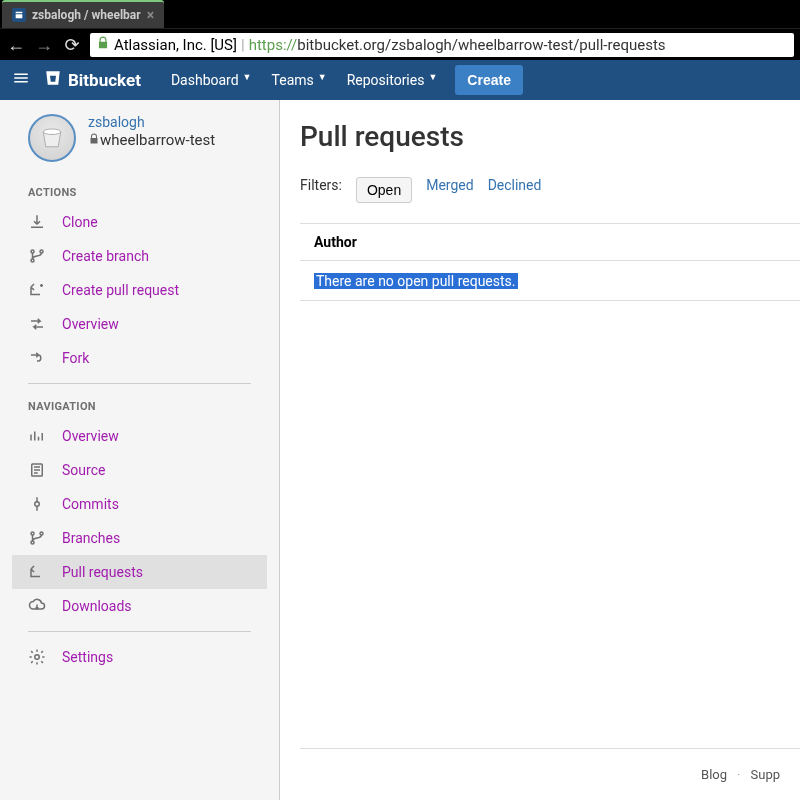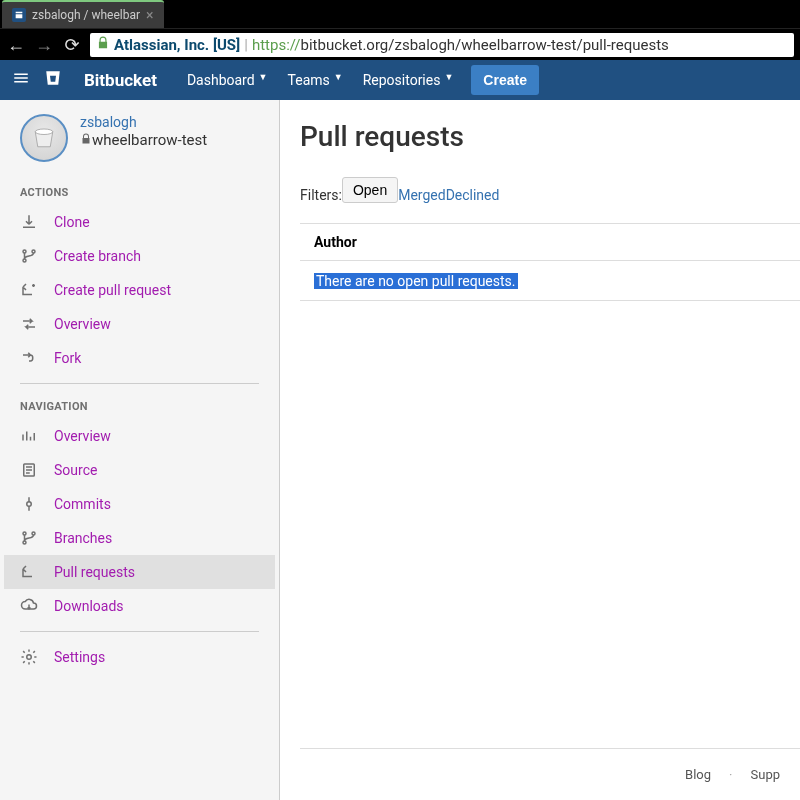--- a/index.html
+++ b/index.html
@@ -1,77 +1,77 @@
 <!DOCTYPE html>
 <html><head>
   <meta charset="utf-8">
   <style>
     * { margin: 0; padding: 0; box-sizing: border-box; }
     body { font-family: -apple-system, BlinkMacSystemFont, "Segoe UI", Roboto, Arial, sans-serif; background: #fff; }
     
     
     .browser-chrome { background: #000; height: 28px; display: flex; align-items: flex-end; }
-    .tab { background: #3b3b3b; color: #ccc; font-size: 12px; padding: 6px 10px; border-radius: 3px 3px 0 0; display: flex; align-items: center; gap: 6px; max-width: 200px; margin-left: 2px; border-top: 2px solid #7fc97f; }
+    .tab { background: #3b3b3b; color: #ccc; font-size: 12px; padding: 6px 10px; border-radius: 3px 3px 0 0; display: flex; align-items: center; gap: 6px; max-width: 200px; margin-left: 2px; border-top: 2px solid #7fc97f; font-weight: bold; }
     .tab-favicon { width: 14px; height: 14px; background: #205081; border-radius: 2px; display: flex; align-items: center; justify-content: center; }
     .tab-favicon svg { width: 10px; height: 10px; }
     .tab-title { white-space: nowrap; overflow: hidden; text-overflow: ellipsis; flex: 1; }
     .tab-close { color: #888; font-size: 14px; line-height: 1; }
     
     .toolbar { background: #000; height: 32px; display: flex; align-items: center; padding: 0 6px; gap: 8px; border-top: 1px solid #222; }
     .nav-btn { color: #888; font-size: 18px; width: 20px; text-align: center; }
     .nav-btn.active { color: #ddd; }
     
     .address-bar { flex: 1; background: #fff; height: 24px; display: flex; align-items: center; padding: 0 6px; font-size: 15px; border-radius: 2px; }
     .padlock { color: #5b9e4d; margin-right: 4px; }
-    .company { color: #0c4a6e; font-weight: bold; }
+    .company { color: #000000; }
     .url-proto { color: #5b9e4d; }
     .url-rest { color: #333; }
     
     
     .topnav { background: #205081; height: 40px; display: flex; align-items: center; padding: 0 12px; color: #fff; }
     .hamburger { margin-right: 14px; }
-    .brand { display: flex; align-items: center; gap: 22px; font-weight: bold; font-size: 17px; margin-right: 20px; }
+    .brand { display: flex; align-items: center; gap: 6px; font-weight: bold; font-size: 17px; margin-right: 20px; }
     .brand-icon { width: 18px; height: 18px; }
     .nav-item { color: #fff; font-size: 14px; padding: 0 10px; display: flex; align-items: flex-start; gap: 4px; }
     .nav-item .caret { font-size: 9px; }
     .create-btn { background: #3b7fc4; color: #fff; border: none; padding: 7px 12px; font-size: 14px; border-radius: 3px; margin-left: 8px; font-weight: bold; }
     
     
     .layout { display: flex; height: calc(100vh - 100px); }
-    .sidebar { width: 280px; background: #f5f5f5; border-right: 1px solid #ccc; padding: 14px 4px; }
+    .sidebar { width: 280px; background: #f5f5f5; border-right: 1px solid #ccc; padding: 14px 12px; }
     .content { flex: 1; padding: 20px 0 0 20px; display: flex; flex-direction: column; }
     
     
     .repo-header { display: flex; align-items: flex-start; gap: 12px; padding: 0 16px 16px 16px; }
     .repo-avatar { width: 48px; height: 48px; border-radius: 50%; background: radial-gradient(circle at 50% 35%, #e8e8e8 0%, #d0d0d0 100%); border: 2px solid #5a8fc4; display: flex; align-items: center; justify-content: center; font-size: 26px; }
     .repo-info { display: flex; flex-direction: column; gap: 1px; }
     .repo-owner { color: #3572b0; font-size: 14px; }
     .repo-name { color: #333; font-size: 15px; display: flex; align-items: center; gap: 0; }
     .repo-name .lock { color: #666; font-size: 13px; }
     
     
     .section-title { font-size: 11px; font-weight: bold; color: #707070; padding: 8px 16px 6px; letter-spacing: 0.3px; }
     .menu-item { display: flex; align-items: center; gap: 16px; padding: 8px 16px; color: #a21caf; font-size: 14px; cursor: pointer; }
     .menu-item.active { background: #e0e0e0; }
     .menu-icon { width: 18px; height: 18px; color: #707070; display: flex; align-items: center; justify-content: center; }
     .menu-icon svg { width: 18px; height: 18px; }
     .divider { height: 1px; background: #ccc; margin: 8px 16px; }
     
     
     h1 { font-size: 28px; font-weight: 500; color: #333; margin-bottom: 24px; }
-    .filters { display: flex; align-items: flex-end; font-size: 14px; margin-bottom: 20px; }
+    .filters { display: flex; align-items: flex-start; gap: 14px; font-size: 14px; margin-bottom: 20px; }
     .filters-label { color: #333; }
     .filter-btn { background: #f5f5f5; border: 1px solid #ccc; padding: 4px 10px; font-size: 14px; border-radius: 3px; }
     .filter-link { color: #3572b0; }
     
     .table-header { border-top: 1px solid #ddd; border-bottom: 1px solid #ddd; padding: 10px 14px; font-weight: bold; font-size: 14px; }
     .empty-row { padding: 10px 14px; border-bottom: 1px solid #ddd; }
     .highlighted { background: #2a6fd6; color: #fff; font-size: 14px; padding: 0 2px; }
     
-    .footer { margin-top: auto; border-top: 1px solid #ddd; padding: 18px 20px; display: flex; justify-content: flex-end; gap: 18px; font-size: 13px; color: #555; }
+    .footer { margin-top: auto; border-top: 1px solid #ddd; padding: 18px 20px; display: flex; justify-content: flex-end; gap: 10px; font-size: 13px; color: #555; }
     .footer-link { color: #555; }
     .footer-sep { color: #aaa; }
   </style>
 </head>
 <body>
 
 <div class="browser-chrome">
   <div class="tab">
     <span class="tab-favicon">
       <svg viewBox="0 0 24 24" fill="#fff">

